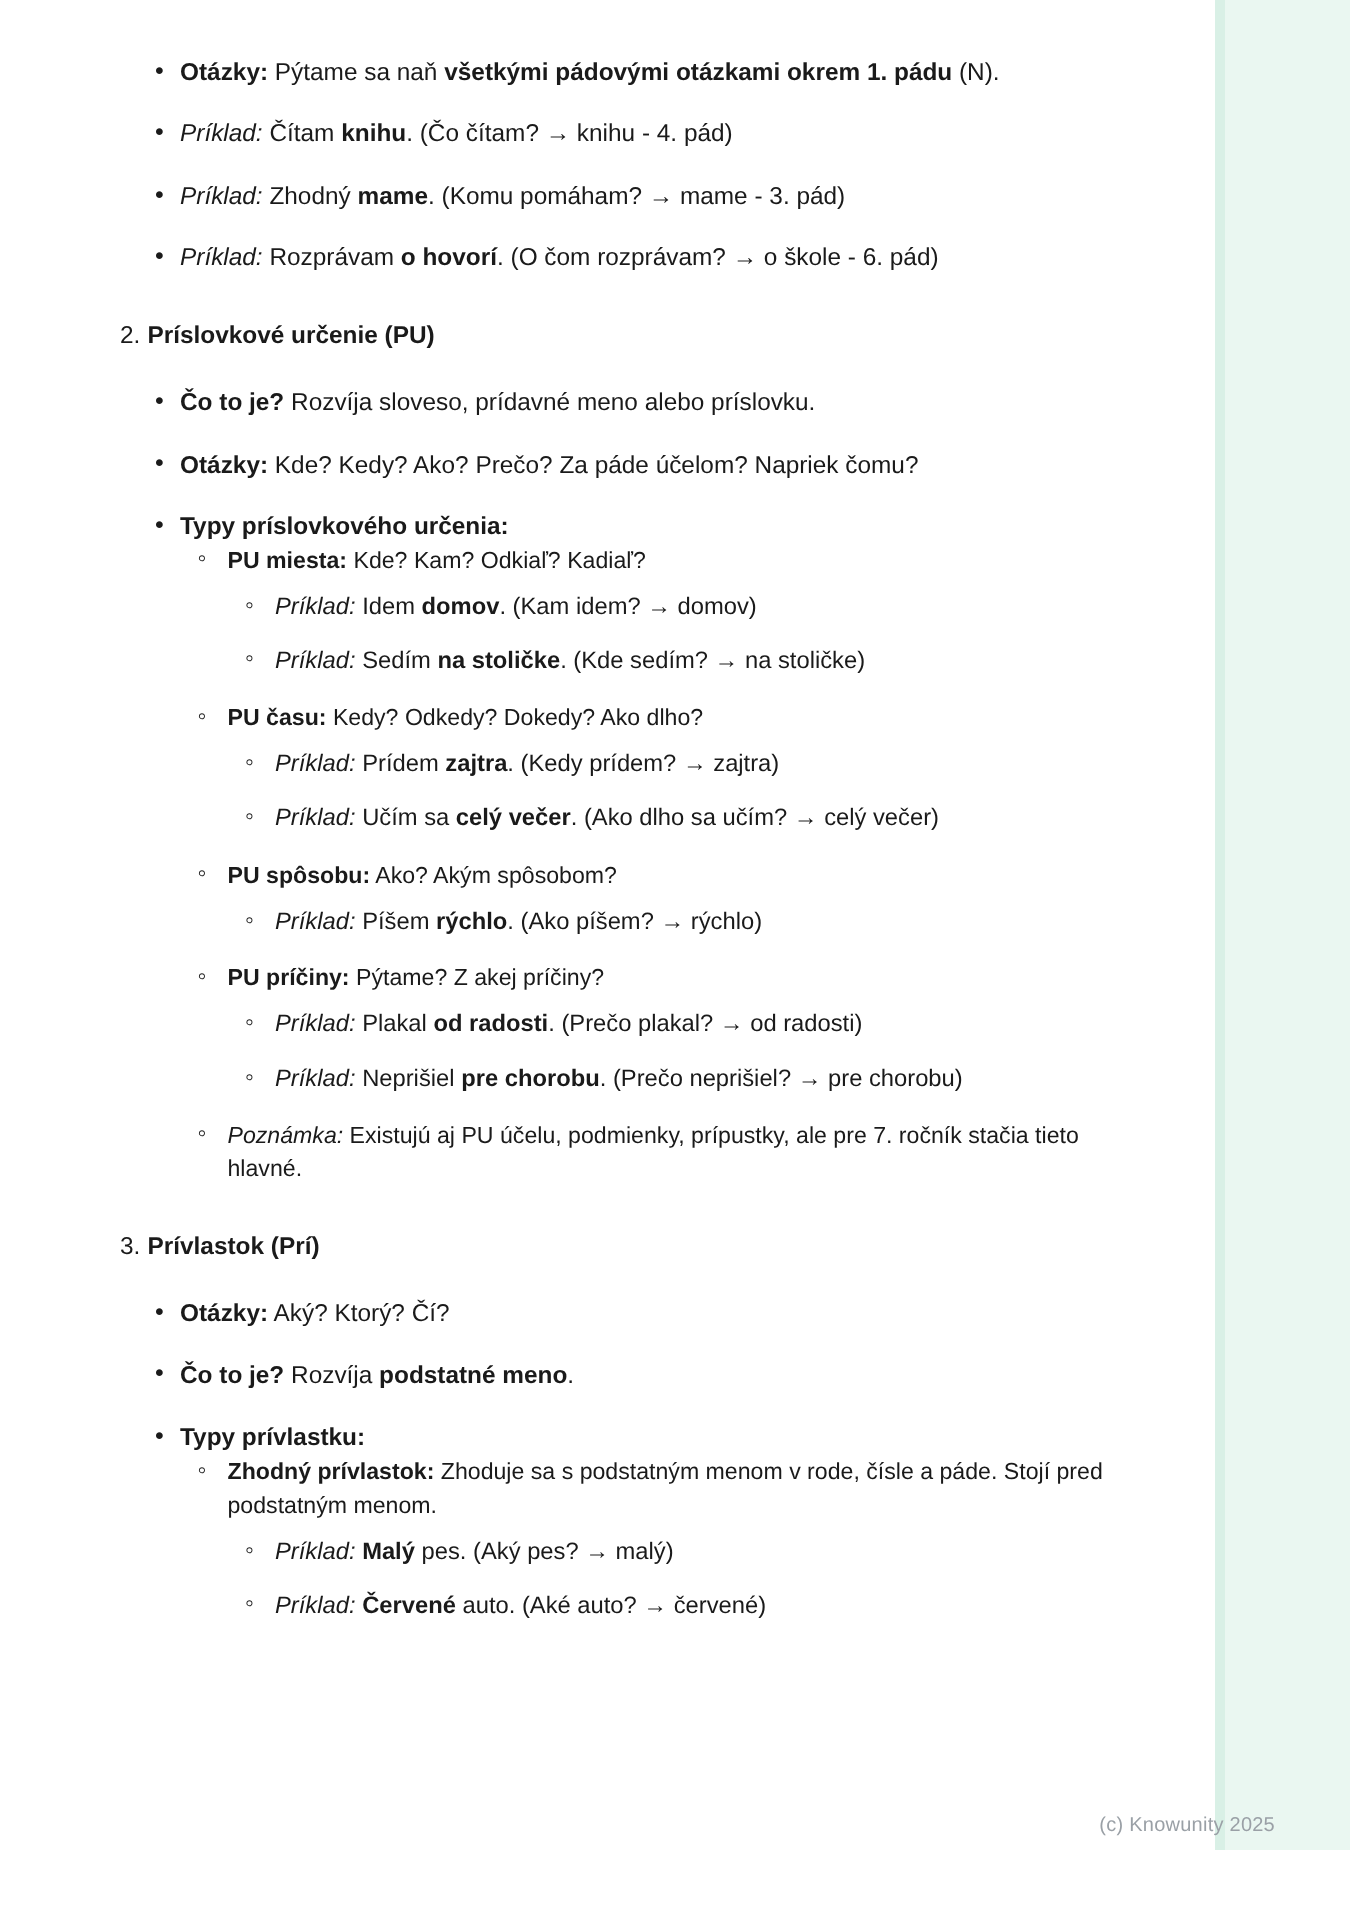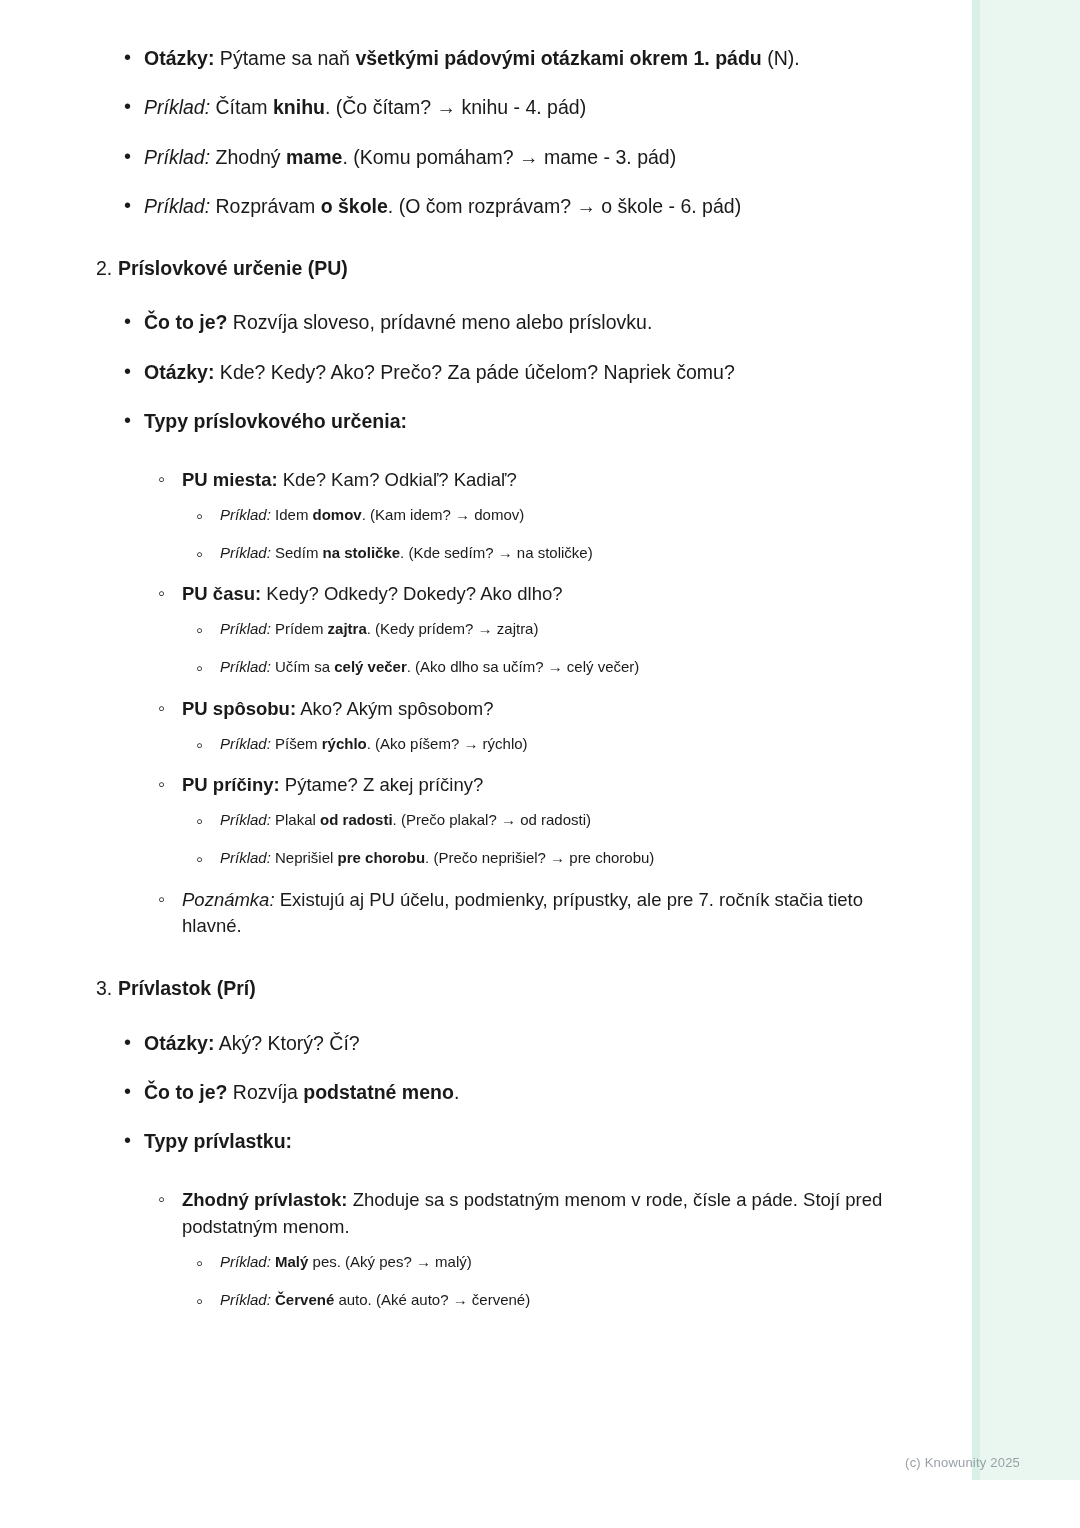--- a/index.html
+++ b/index.html
@@ -78,21 +78,21 @@
     font-weight: bold;
   }
   .numbered .num {
     position: absolute;
     left: 0;
     top: 0;
     font-weight: normal;
   }
   
   .lvl2 {
-    margin-top: 32px;
+    margin-top: 0;
   }
   .lvl2 > li {
     padding-left: 38px;
     margin-bottom: 18px;
     font-size: 18.5px;
     line-height: 1.45;
   }
   .lvl2 > li::before {
     content: "◦";
     position: absolute;
@@ -101,21 +101,21 @@
     font-size: 20px;
     color: #1a1a1a;
   }
   
   .lvl3 {
     margin-top: 10px;
   }
   .lvl3 > li {
     padding-left: 38px;
     margin-bottom: 16px;
-    font-size: 15px;
+    font-size: 19px;
     line-height: 1.45;
   }
   .lvl3 > li::before {
     content: "◦";
     position: absolute;
     left: 14px;
     top: -2px;
     font-size: 20px;
     color: #1a1a1a;
   }
@@ -124,21 +124,21 @@
   }
   .group:last-child {
     margin-bottom: 0;
   }
   b, .b { font-weight: bold; }
   i, .i { font-style: italic; }
   .watermark {
     position: absolute;
     right: 60px;
     bottom: 58px;
-    font-size: 13px;
+    font-size: 16px;
     color: #9aa0a6;
     letter-spacing: 0.2px;
   }
 </style>
 </head>
 <body>
 
 <div class="page">
 
   <div class="edge-strip">
@@ -151,21 +151,21 @@
       <li>
         <b>Otázky:</b><span> Pýtame sa naň </span><b>všetkými pádovými otázkami okrem 1. pádu</b><span> (N).</span>
       </li>
       <li>
         <i>Príklad:</i><span> Čítam </span><b>knihu</b><span>. (Čo čítam? → knihu - 4. pád)</span>
       </li>
       <li>
         <i>Príklad:</i><span> Zhodný </span><b>mame</b><span>. (Komu pomáham? → mame - 3. pád)</span>
       </li>
       <li>
-        <i>Príklad:</i><span> Rozprávam </span><b>o škole</b><span>. (O čom rozprávam? → o škole - 6. pád)</span>
+        <i>Príklad:</i><span> Rozprávam </span><b>o hovorí</b><span>. (O čom rozprávam? → o škole - 6. pád)</span>
       </li>
     </ul>
 
     <div class="numbered">
       <span class="num">2.</span><span>Príslovkové určenie (PU)</span>
     </div>
 
     <ul class="lvl1">
       <li>
         <b>Čo to je?</b><span> Rozvíja sloveso, prídavné meno alebo príslovku.</span><b></b><span></span>

